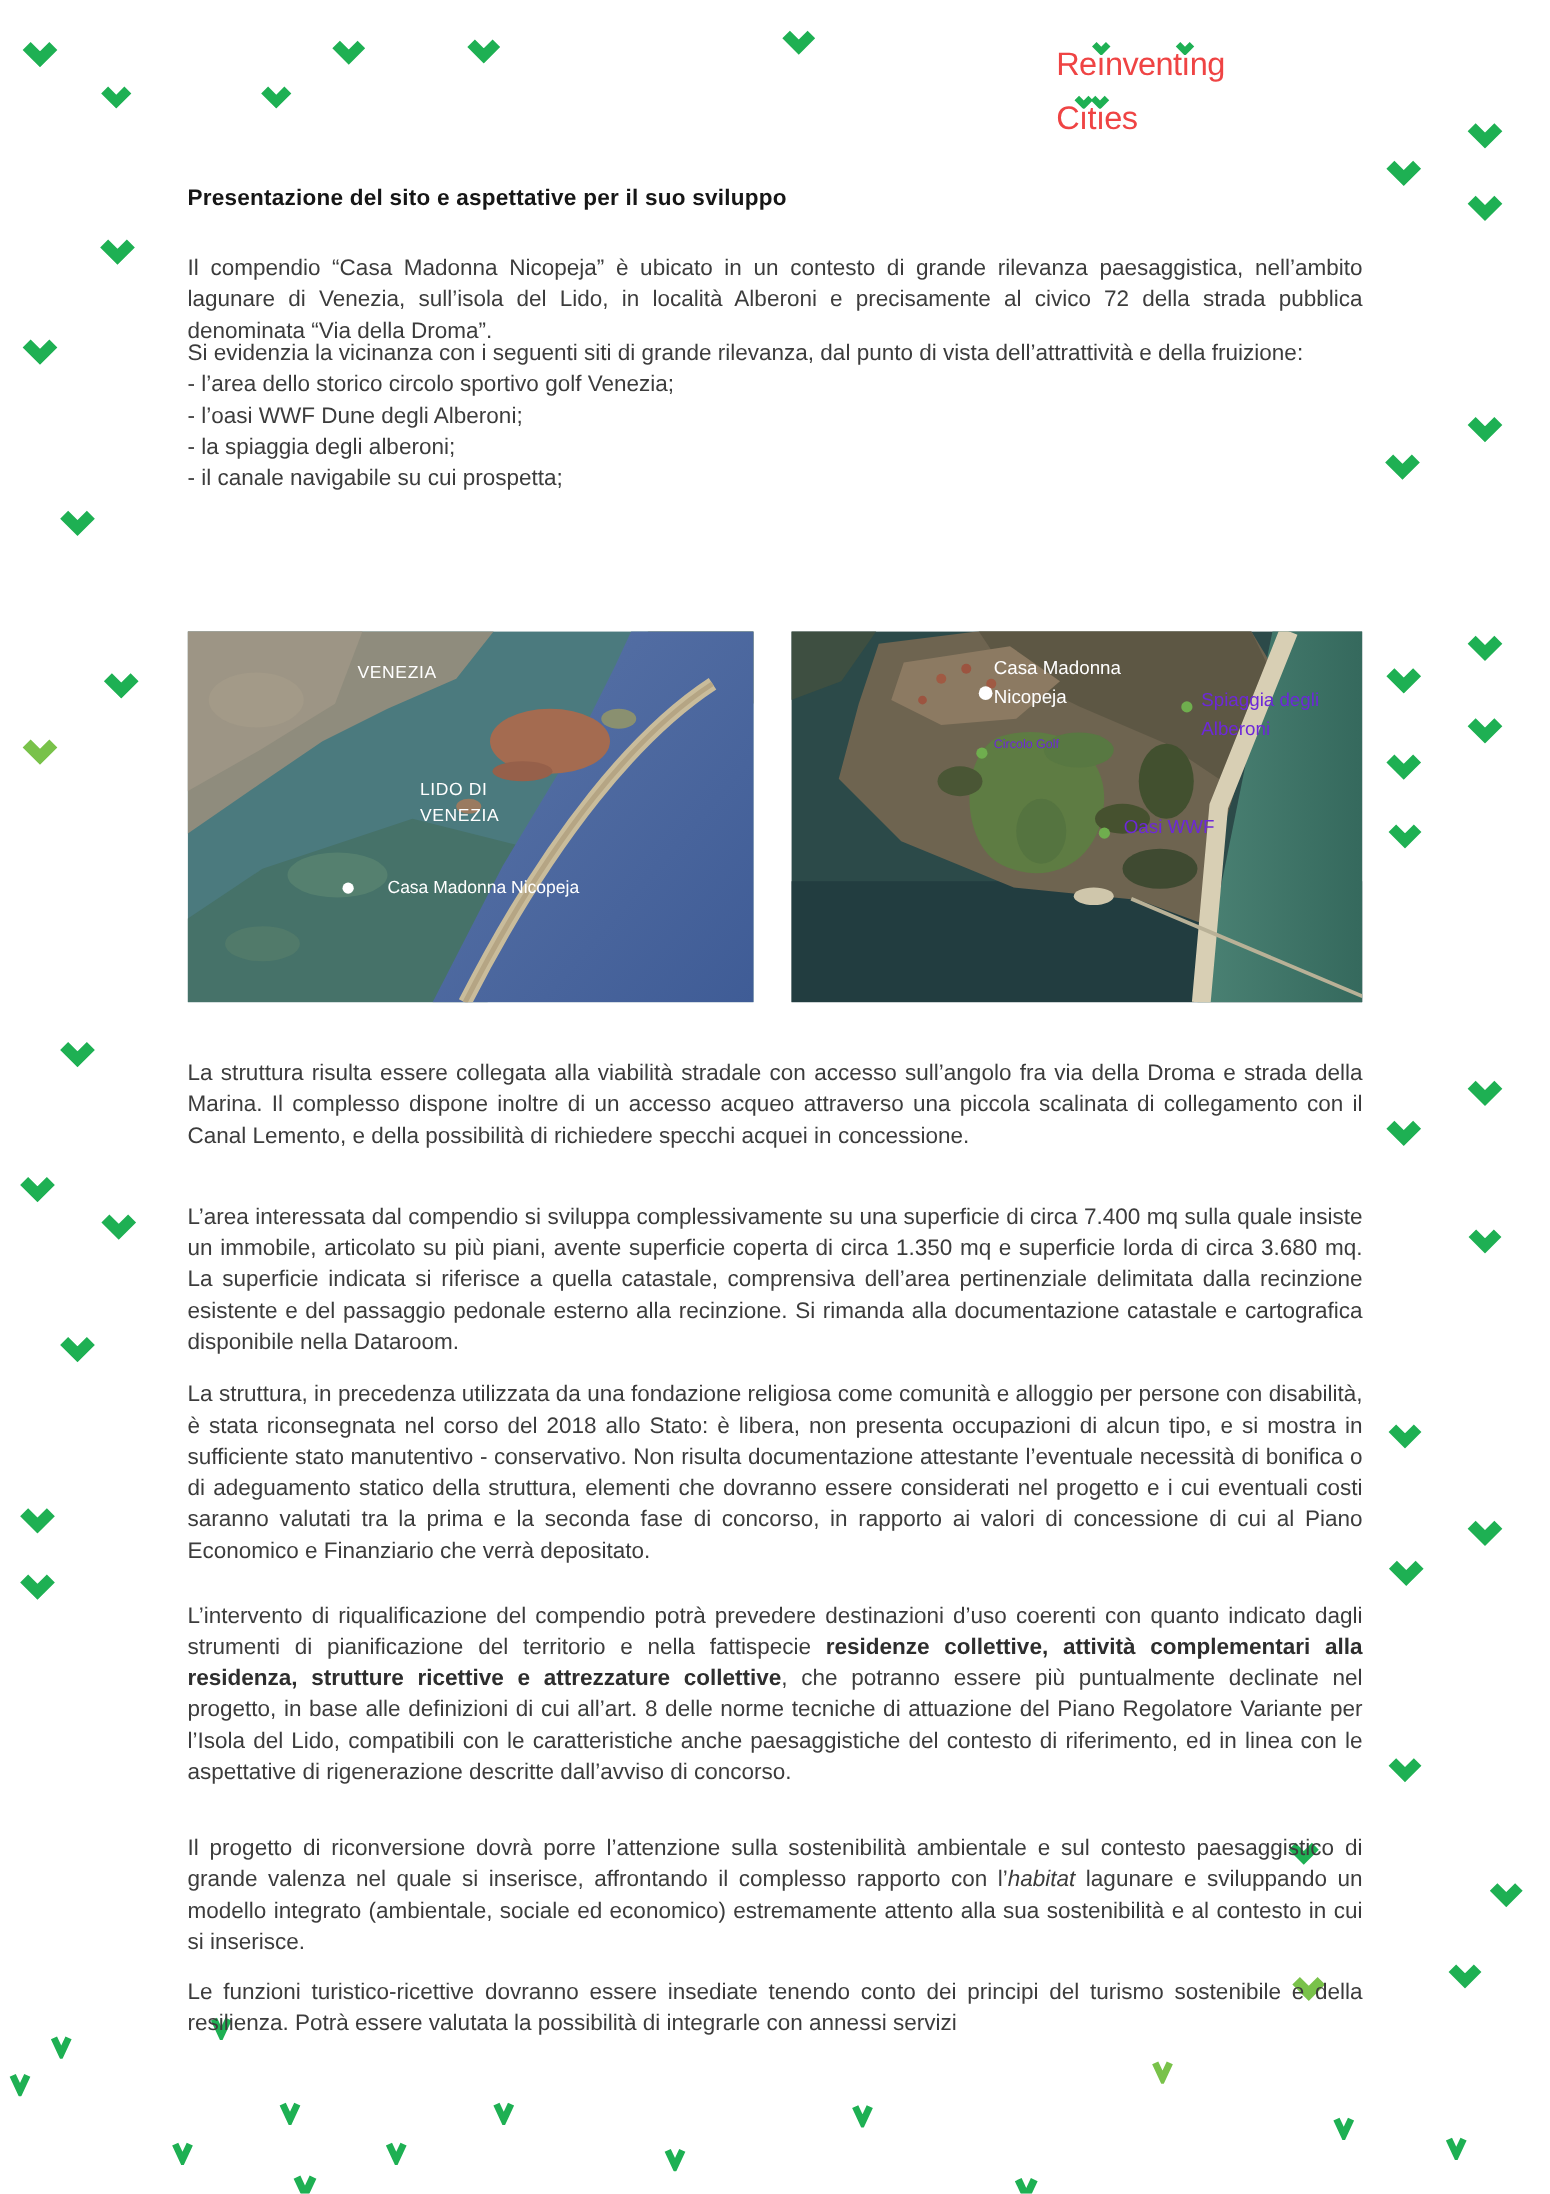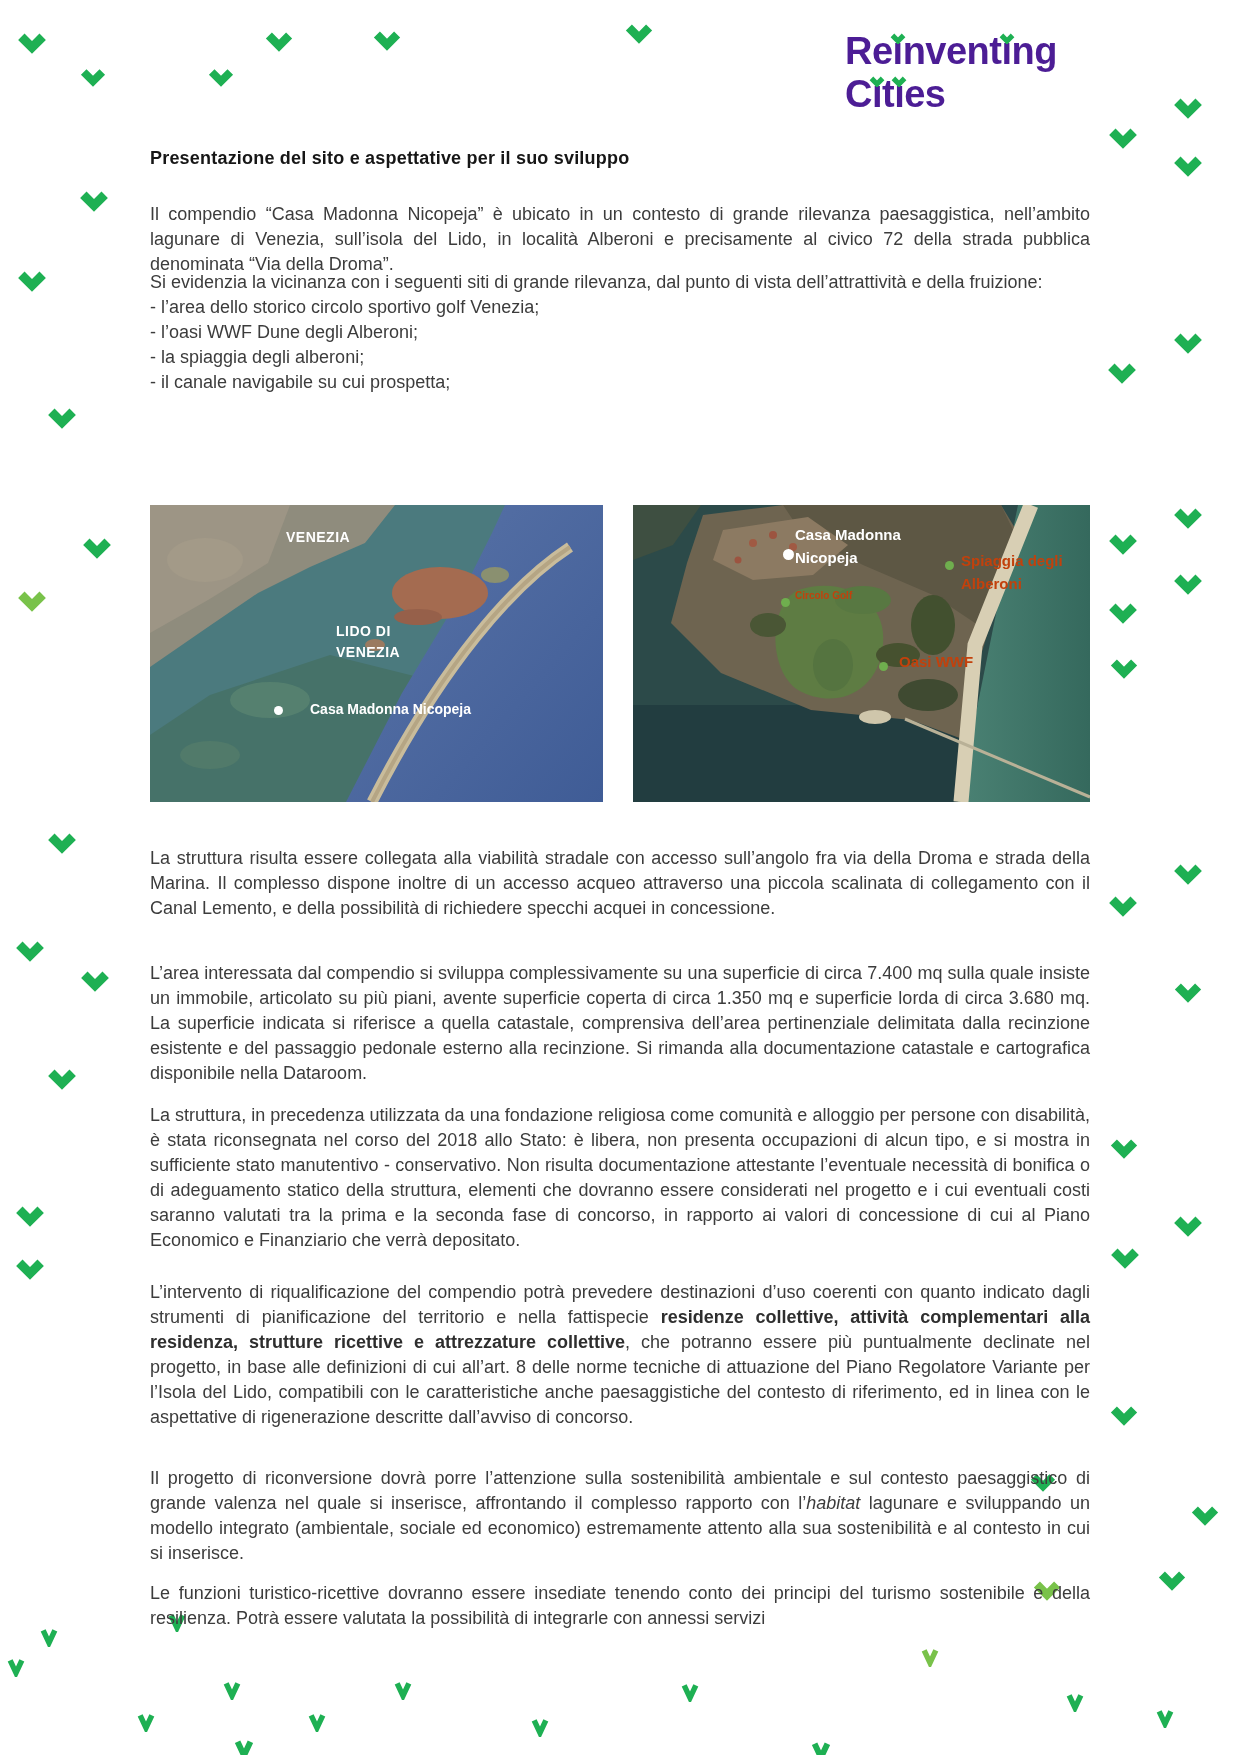--- a/index.html
+++ b/index.html
@@ -2,45 +2,45 @@
 <html><head>
 <meta charset="utf-8">
 <style>
   html,body{margin:0;padding:0;background:#ffffff;}
   .page{position:relative;width:1240px;height:1755px;background:#fff;overflow:hidden;
         font-family:"Liberation Sans",sans-serif;}
   
   #decor-layer{position:absolute;inset:0;z-index:1;}
   #decor-layer svg{position:absolute;display:block;}
   
-  .logo{position:absolute;left:845px;top:30px;z-index:3;color:#4c1d95;font-weight:bold;
-        font-size:38px;line-height:43px;letter-spacing:-0.5px;}
+  .logo{position:absolute;left:845px;top:30px;z-index:3;color:#ef4444;font-weight:normal;
+        font-size:26px;line-height:43px;letter-spacing:-0.5px;}
   .ich{position:relative;display:inline-block;}
   .ich svg{position:absolute;left:50%;transform:translateX(-50%);top:2px;width:16px;height:12px;}
   
   .content{position:absolute;left:150px;top:0;width:940px;z-index:2;}
   .content .block{position:absolute;left:0;width:940px;}
   .b-title{top:136px;}
   .b-p1{top:184px;} .b-p2{top:270px;} .b-maps{top:505px;height:297px;}
   .b-p3{top:828px;} .b-p4{top:943px;} .b-p5{top:1085px;}
   .b-p6{top:1262px;} .b-p7{top:1448px;} .b-p8{top:1563px;}
   .title{font-size:18px;font-weight:bold;color:#161616;letter-spacing:0.2px;}
   .para{font-size:18px;line-height:25px;color:#3c3c3c;text-align:justify;}
   .para .b{font-weight:bold;color:#2e2e2e;}
   .para .i{font-style:italic;}
   .li{text-align:left;}
   .li-last{text-align:justify;}
   
   .b-maps{display:flex;gap:30px;}
   .map{position:relative;height:297px;overflow:hidden;}
   .map-l{width:453px;} .map-r{width:457px;}
   .map svg.art{position:absolute;inset:0;width:100%;height:100%;}
-  .mlabel{position:absolute;font-weight:bold;white-space:nowrap;}
+  .mlabel{position:absolute;font-weight:normal;white-space:nowrap;}
   .ml-white{color:#ffffff;}
-  .ml-green{color:#c2410c;}
+  .ml-green{color:#6d28d9;}
   .lm-venezia{left:136px;top:24px;font-size:14px;letter-spacing:0.5px;}
   .lm-lido{left:186px;top:116px;font-size:14px;line-height:21px;letter-spacing:0.5px;}
   .lm-casa{left:160px;top:196px;font-size:14px;}
   .rm-casa{left:162px;top:18px;font-size:15px;line-height:23px;}
   .rm-spiaggia{left:328px;top:44px;font-size:15px;line-height:23px;}
   .rm-golf{left:162px;top:85px;font-size:10px;}
   .rm-oasi{left:266px;top:148px;font-size:15px;}
   .dot{position:absolute;border-radius:50%;}
   .dot-w{background:#ffffff;}
   .dot-g{background:#6fae4e;}

